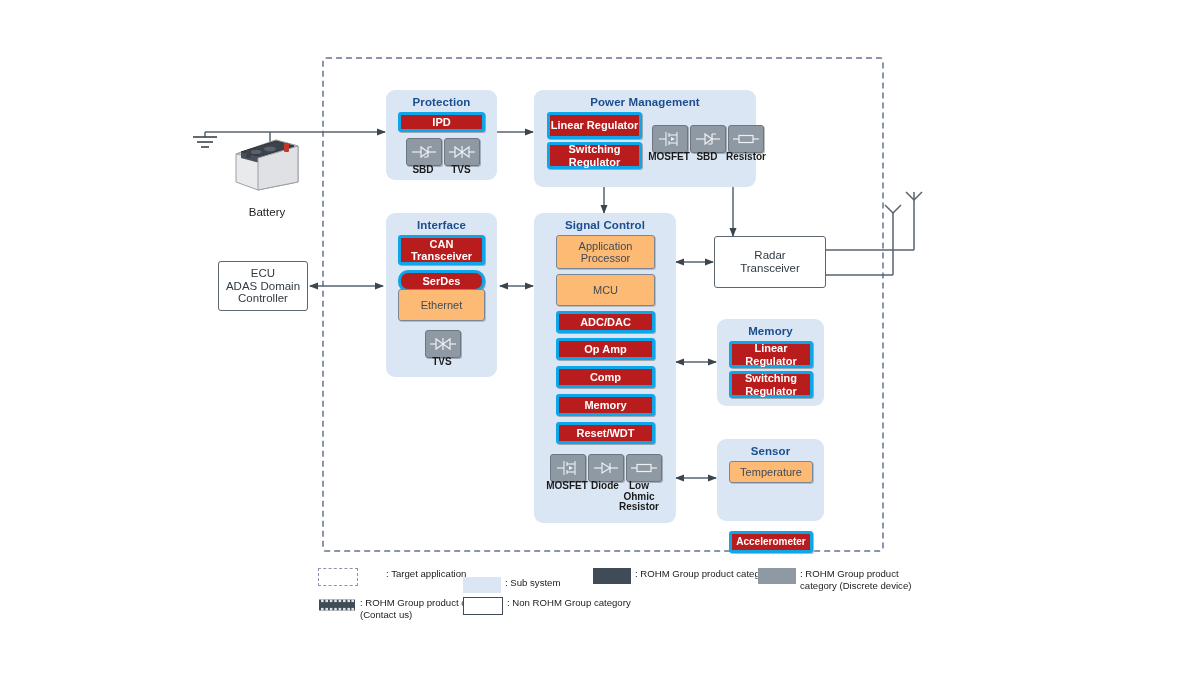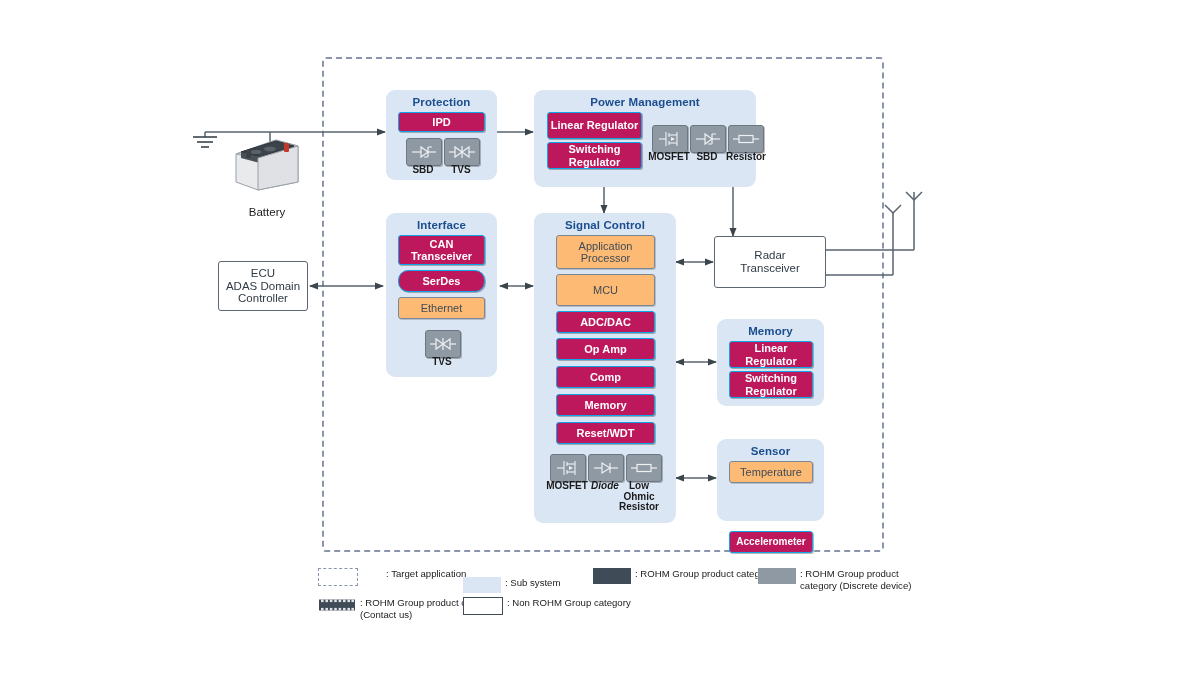--- a/index.html
+++ b/index.html
@@ -14,21 +14,21 @@
 
   
   .subsys{background:#dbe6f4;border-radius:9px;}
   .subsys-title{position:absolute;left:0;right:0;top:6px;text-align:center;
       color:#1a4e8f;font-weight:bold;font-size:11.5px;letter-spacing:.1px;}
 
   
   .chip{position:absolute;box-sizing:border-box;border-radius:3px;
      display:flex;align-items:center;justify-content:center;text-align:center;
      font-weight:bold;font-size:11px;line-height:1.12;}
-  .chip.rohm{background:#be185d;color:#ffffff;border:1px solid #0ea5e9;
+  .chip.rohm{background:#b91c1c;color:#ffffff;border:3px solid #0ea5e9;
      box-shadow:1px 1px 0 rgba(0,0,0,.28);}
   .chip.nonrohm{background:#fdba74;color:#3f4b56;border:1px solid #7b8794;
      box-shadow:1px 1px 0 rgba(0,0,0,.18);font-weight:normal;}
   .chip.plain{background:#ffffff;color:#2f3a44;border:1.5px solid #5b6670;
      font-weight:normal;font-size:11.5px;box-shadow:none;}
 
   
   .disc{position:absolute;width:34px;height:26px;background:#8e99a4;
      border:1px solid #6c7781;border-radius:3px;
      box-shadow:1px 1px 0 rgba(0,0,0,.25);
@@ -202,21 +202,21 @@
         <line x1="20" y1="7" x2="26" y2="7" stroke="#eef1f4" stroke-width="1.2"></line>
       </svg>
     </div>
     <div class="disc-label" style="left:186px;top:62px;width:52px;">Resistor</div>
   </div>
 
   <div class="abs subsys" style="left:386px;top:213px;width:111px;height:164px;">
     <div class="subsys-title">Interface</div>
     <div class="chip rohm" style="left:12px;top:22px;width:87px;height:30px;flex-direction:column;">CAN Transceiver</div>
     <div class="chip rohm" style="left:12px;top:57px;width:87px;height:22px;border-radius:10px;">SerDes</div>
-    <div class="chip nonrohm" style="left:12px;top:84px;width:87px;height:22px;">Ethernet</div>
+    <div class="chip nonrohm" style="left:12px;top:76px;width:87px;height:32px;">Ethernet</div>
     <div class="disc" style="left:39px;top:117px;">
       <svg width="26" height="16" viewBox="0 0 26 16">
         <line x1="0" y1="8" x2="6" y2="8" stroke="#eef1f4" stroke-width="1.2"></line>
         <polygon points="6,3 6,13 13,8" fill="none" stroke="#eef1f4" stroke-width="1.2"></polygon>
         <polygon points="20,3 20,13 13,8" fill="none" stroke="#eef1f4" stroke-width="1.2"></polygon>
         <line x1="13" y1="2" x2="13" y2="14" stroke="#eef1f4" stroke-width="1.2"></line>
         <line x1="20" y1="8" x2="26" y2="8" stroke="#eef1f4" stroke-width="1.2"></line>
       </svg>
     </div>
     <div class="disc-label" style="left:32px;top:144px;width:48px;">TVS</div>
@@ -247,21 +247,21 @@
     <div class="disc-label" style="left:8px;top:268px;width:50px;">MOSFET</div>
 
     <div class="disc" style="left:54px;top:241px;">
       <svg width="26" height="16" viewBox="0 0 26 16">
         <line x1="1" y1="8" x2="9" y2="8" stroke="#eef1f4" stroke-width="1.2"></line>
         <polygon points="9,3 9,13 17,8" fill="none" stroke="#eef1f4" stroke-width="1.2"></polygon>
         <line x1="17" y1="3" x2="17" y2="13" stroke="#eef1f4" stroke-width="1.2"></line>
         <line x1="17" y1="8" x2="25" y2="8" stroke="#eef1f4" stroke-width="1.2"></line>
       </svg>
     </div>
-    <div class="disc-label" style="left:47px;top:268px;width:48px;font-style:italic;">Diode</div>
+    <div class="disc-label" style="left:47px;top:268px;width:48px;">Diode</div>
 
     <div class="disc" style="left:92px;top:241px;">
       <svg width="26" height="14" viewBox="0 0 26 14">
         <line x1="0" y1="7" x2="6" y2="7" stroke="#eef1f4" stroke-width="1.2"></line>
         <rect x="6" y="3.5" width="14" height="7" fill="none" stroke="#eef1f4" stroke-width="1.2"></rect>
         <line x1="20" y1="7" x2="26" y2="7" stroke="#eef1f4" stroke-width="1.2"></line>
       </svg>
     </div>
     <div class="disc-label" style="left:83px;top:268px;width:44px;">Low Ohmic Resistor</div>
   </div>

